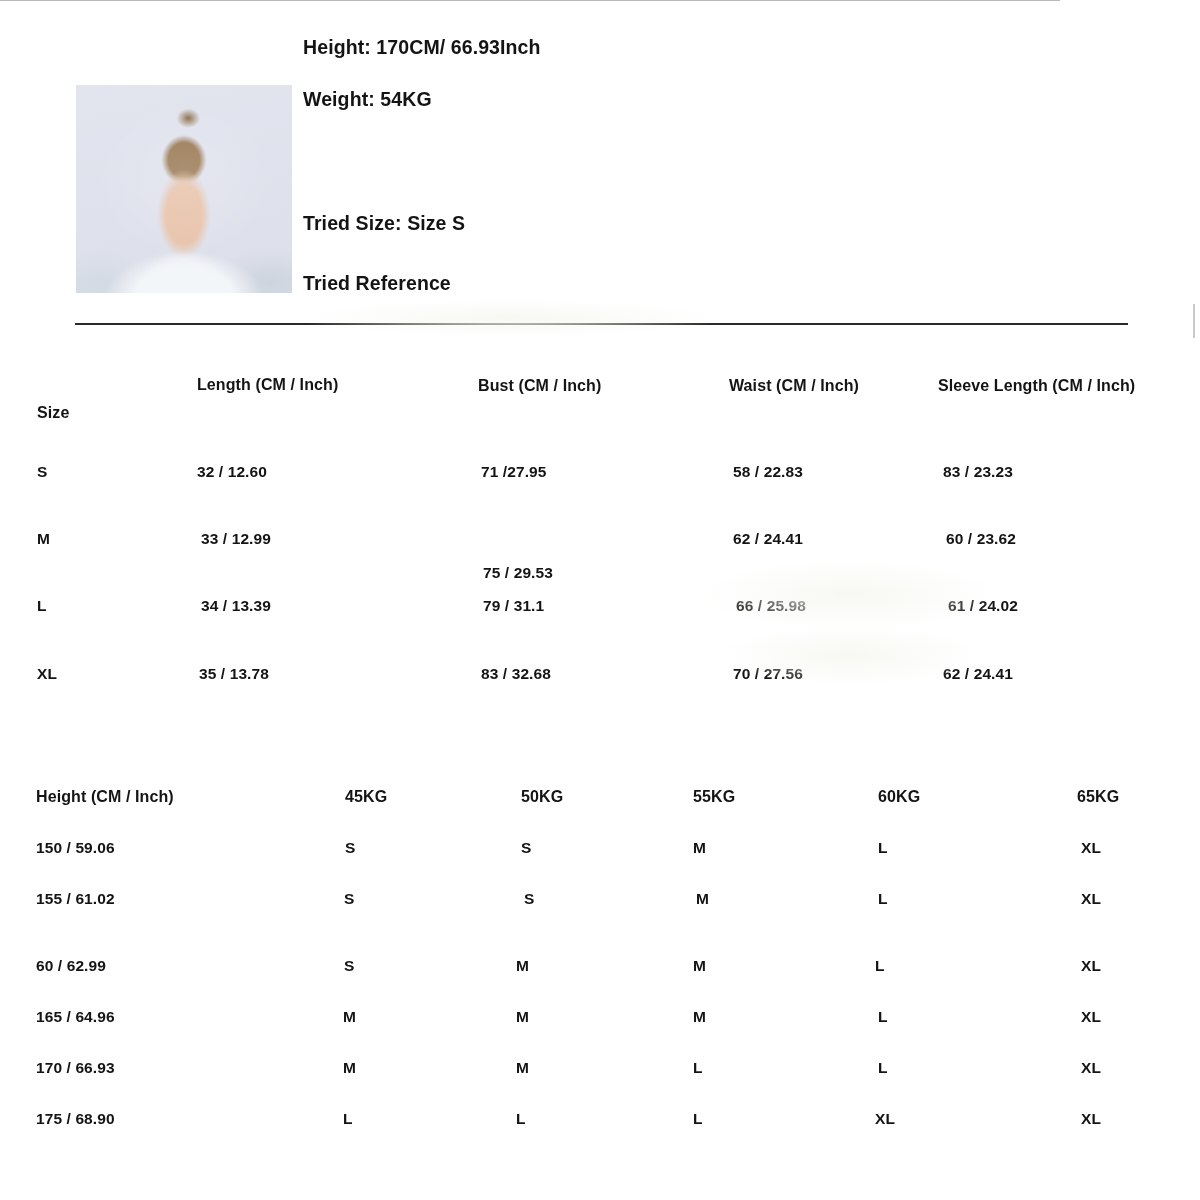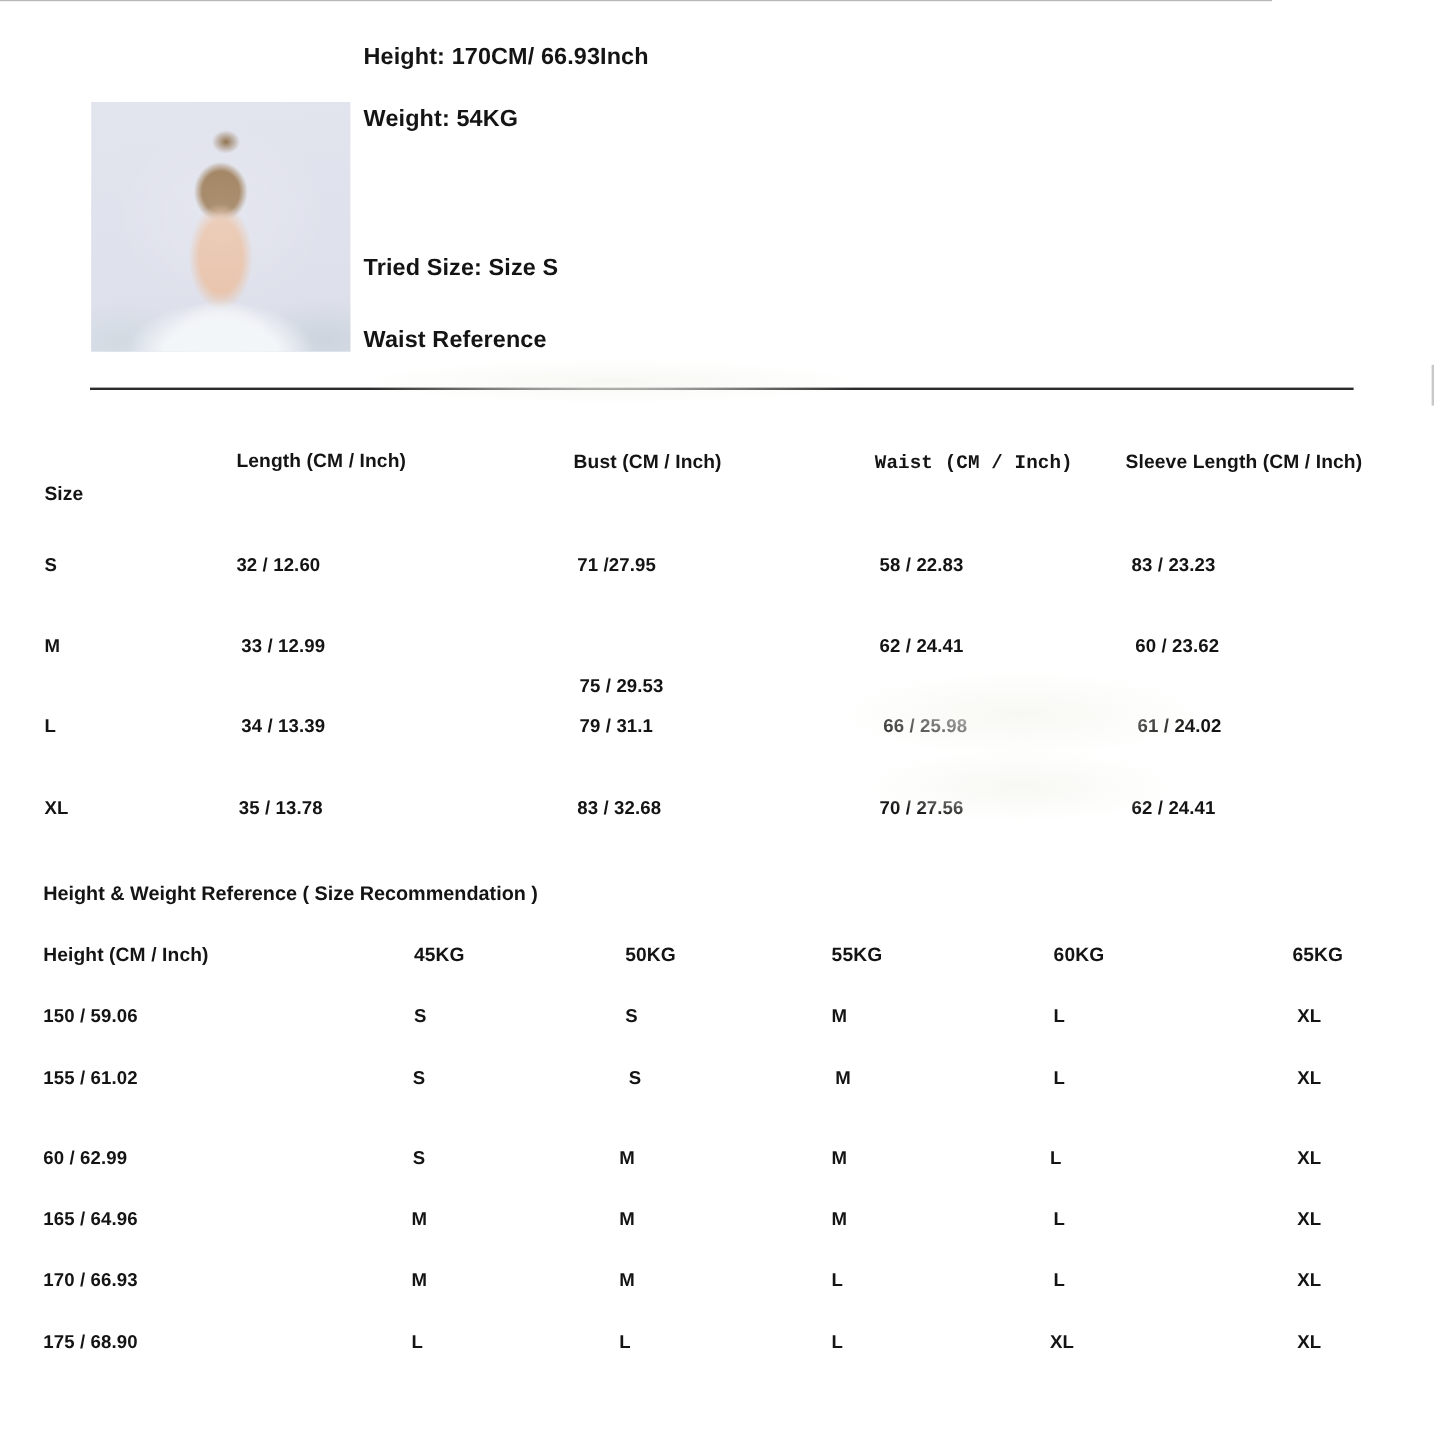--- a/index.html
+++ b/index.html
@@ -111,28 +111,28 @@
   <div class="edge-line-top"></div>
   <div class="edge-line-right"></div>
 
   <div class="model-photo">
     <div class="glow"></div>
   </div>
 
   <div class="intro-line intro-height">Height: 170CM/ 66.93Inch</div>
   <div class="intro-line intro-weight">Weight: 54KG</div>
   <div class="intro-line intro-tried">Tried Size: Size S</div>
-  <div class="intro-line intro-sizeref">Waist Reference</div>
+  <div class="intro-line intro-sizeref">Tried Reference</div>
 
   <div class="divider"></div>
 
   <div class="cell hdr" style="left:37px;  top:376px;margin-top:28px;">Size</div>
   <div class="cell hdr" style="left:197px; top:376px;">Length (CM / Inch)</div>
   <div class="cell hdr" style="left:478px; top:377px;">Bust (CM / Inch)</div>
-  <div class="cell hdr" style="left:729px; top:377px;font-family:Liberation Mono, monospace;">Waist (CM / Inch)</div>
+  <div class="cell hdr" style="left:729px; top:377px;">Waist (CM / Inch)</div>
   <div class="cell hdr" style="left:938px; top:377px;">Sleeve Length (CM / Inch)</div>
 
   <div class="cell" style="left:37px;  top:463px;">S</div>
   <div class="cell" style="left:197px; top:463px;">32 / 12.60</div>
   <div class="cell" style="left:481px; top:463px;">71 /27.95</div>
   <div class="cell" style="left:733px; top:463px;">58 / 22.83</div>
   <div class="cell" style="left:943px; top:463px;">83 / 23.23</div>
 
   <div class="cell" style="left:37px;  top:530px;">M</div>
   <div class="cell" style="left:201px; top:530px;">33 / 12.99</div>
@@ -145,21 +145,20 @@
   <div class="cell" style="left:483px; top:597px;">79 / 31.1</div>
   <div class="cell" style="left:736px; top:597px;">66 / 25.98</div>
   <div class="cell" style="left:948px; top:597px;">61 / 24.02</div>
 
   <div class="cell" style="left:37px;  top:665px;">XL</div>
   <div class="cell" style="left:199px; top:665px;">35 / 13.78</div>
   <div class="cell" style="left:481px; top:665px;">83 / 32.68</div>
   <div class="cell" style="left:733px; top:665px;">70 / 27.56</div>
   <div class="cell" style="left:943px; top:665px;">62 / 24.41</div>
 
-  <div class="section-title" style="left:36px; top:736px;">Height &amp; Weight Reference ( Size Recommendation )</div>
 
   <div class="cell hdr" style="left:36px;   top:788px;">Height (CM / Inch)</div>
   <div class="cell hdr" style="left:345px;  top:788px;">45KG</div>
   <div class="cell hdr" style="left:521px;  top:788px;">50KG</div>
   <div class="cell hdr" style="left:693px;  top:788px;">55KG</div>
   <div class="cell hdr" style="left:878px;  top:788px;">60KG</div>
   <div class="cell hdr" style="left:1077px; top:788px;">65KG</div>
 
   <div class="cell" style="left:36px;   top:839px;">150 / 59.06</div>
   <div class="cell" style="left:345px;  top:839px;">S</div>

